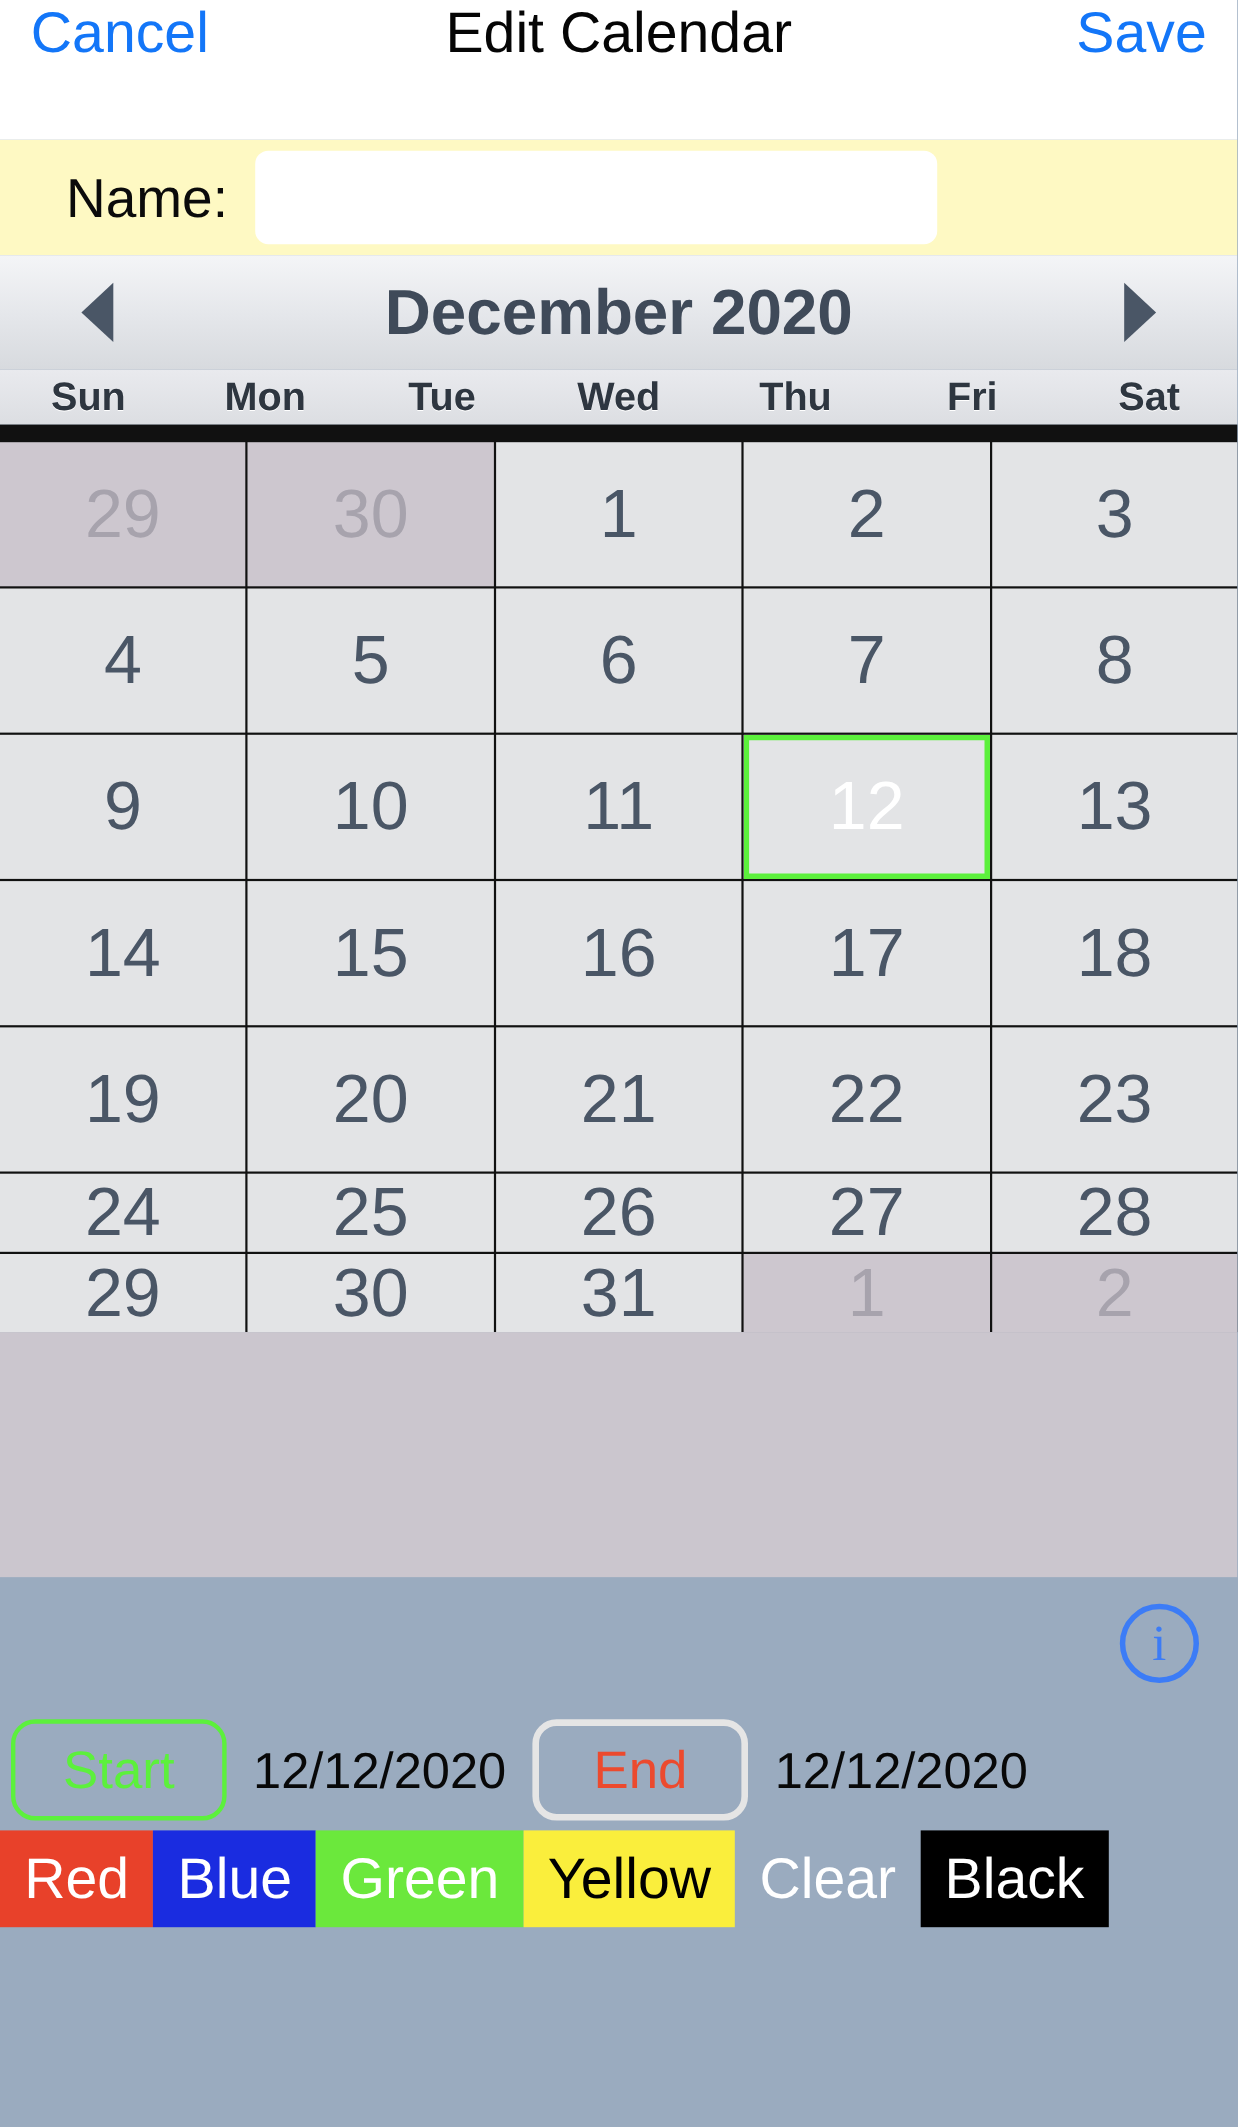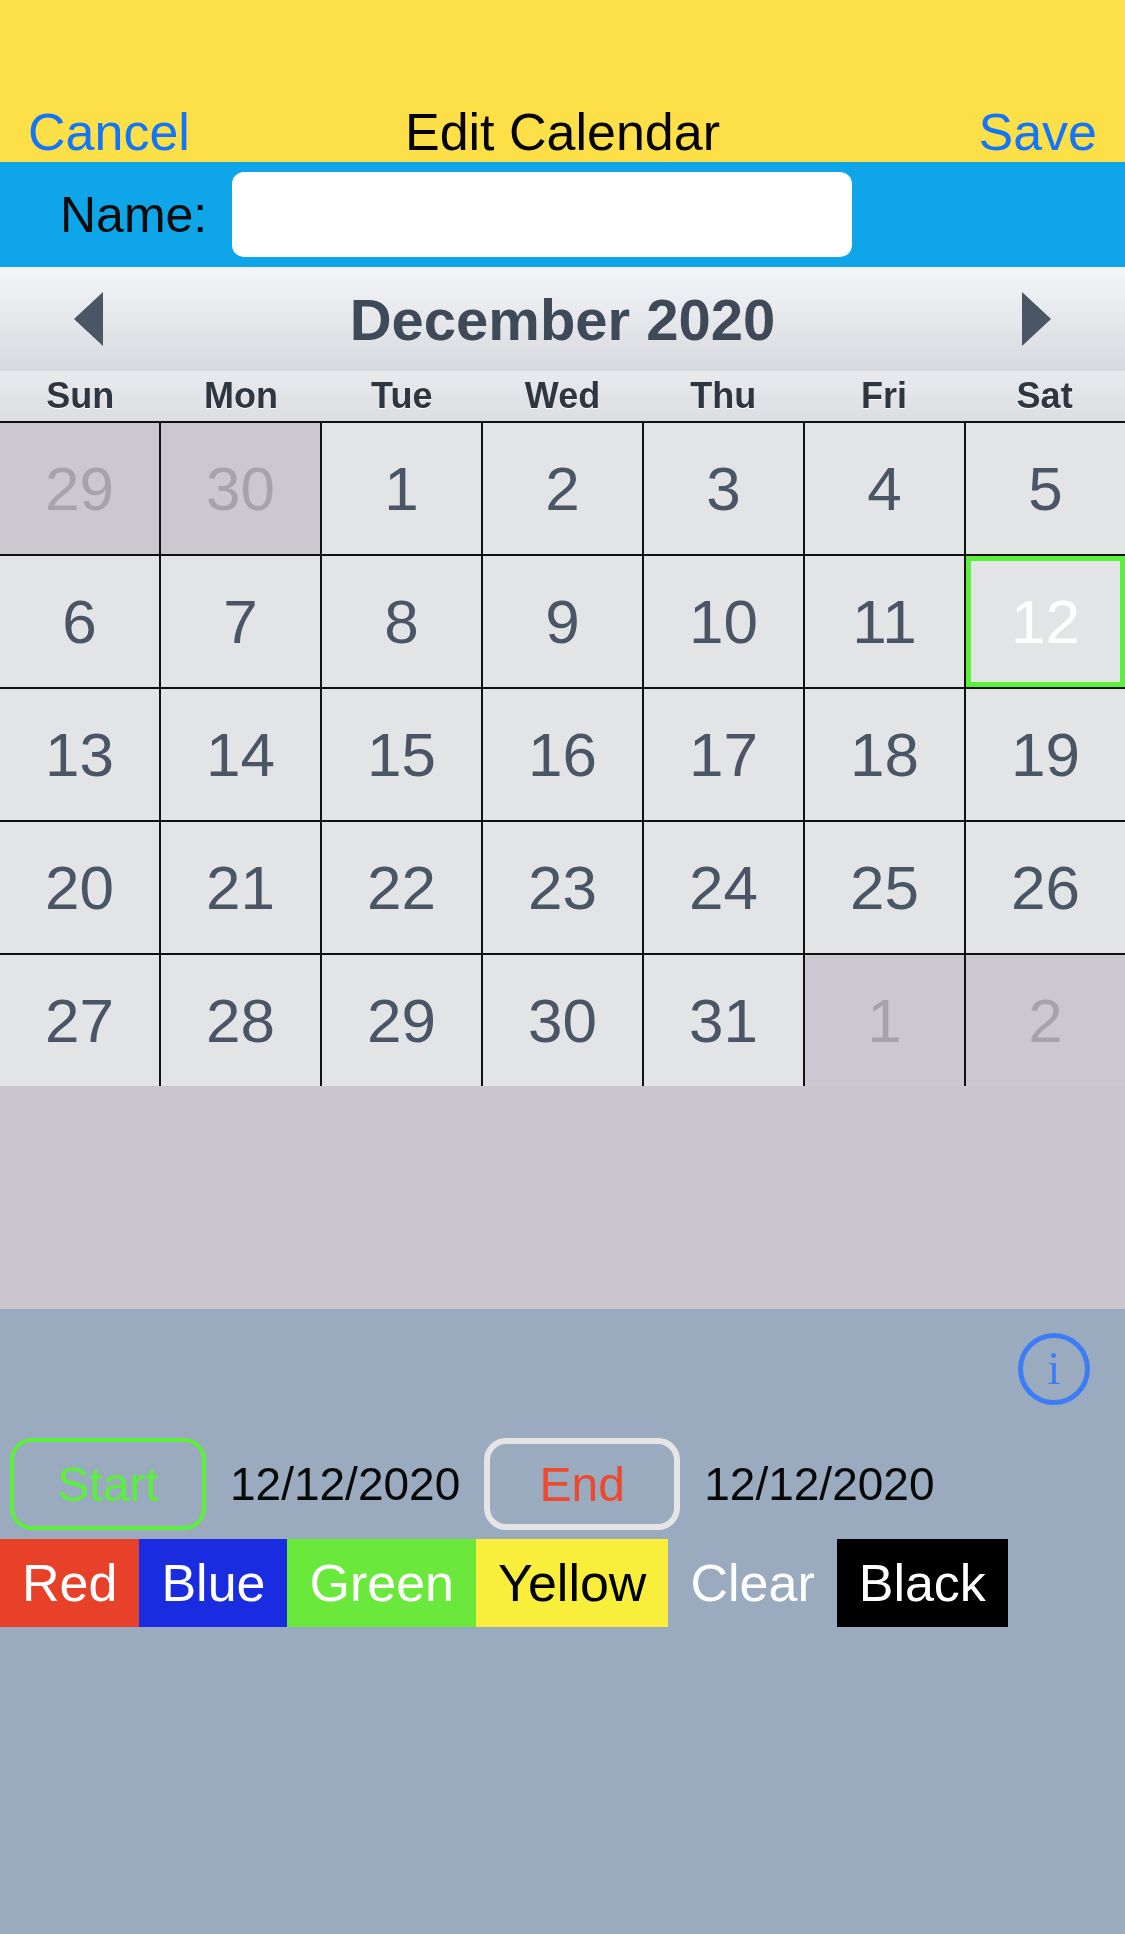--- a/index.html
+++ b/index.html
@@ -6,24 +6,24 @@
   html,body { width:1125px; height:1934px; }
   body {
     font-family:"Liberation Sans", sans-serif;
     background:#9aabbf;
     overflow:hidden;
     -webkit-font-smoothing:antialiased;
   }
 
   
   .navbar {
-    height:162px;
-    background:#fde047;
-    display:flex;
-    align-items:flex-end;
+    height:127px;
+    background:#ffffff;
+    display:flex;
+    align-items:flex-start;
     justify-content:space-between;
     padding:0 28px;
     position:relative;
   }
   .nav-btn {
     font-size:52px;
     color:#1376f8;
     letter-spacing:0px;
     white-space:nowrap;
     cursor:pointer;
@@ -33,21 +33,21 @@
     left:0; right:0;
     text-align:center;
     font-size:52px;
     color:#050505;
     pointer-events:none;
   }
 
   
   .name-row {
     height:105px;
-    background:#0ea5e9;
+    background:#fef9c3;
     display:flex;
     align-items:center;
     padding-left:60px;
   }
   .name-label {
     font-size:50px;
     color:#0b0b0b;
     width:172px;
     white-space:nowrap;
   }
@@ -101,25 +101,25 @@
     color:#2e3640;
     display:flex;
     align-items:center;
     justify-content:center;
     text-shadow:0 1px 0 #ffffff;
   }
 
   
   .grid {
     display:grid;
-    grid-template-columns:repeat(7,1fr);
+    grid-template-columns:repeat(5,1fr);
     grid-template-rows:repeat(5,131px);
     background:#111;
     gap:2px;
-    padding-top:2px;
+    padding-top:16px;
   }
   .cell {
     background:#e3e4e6;
     display:flex;
     align-items:center;
     justify-content:center;
     font-size:62px;
     color:#4a5666;
     cursor:pointer;
     position:relative;

